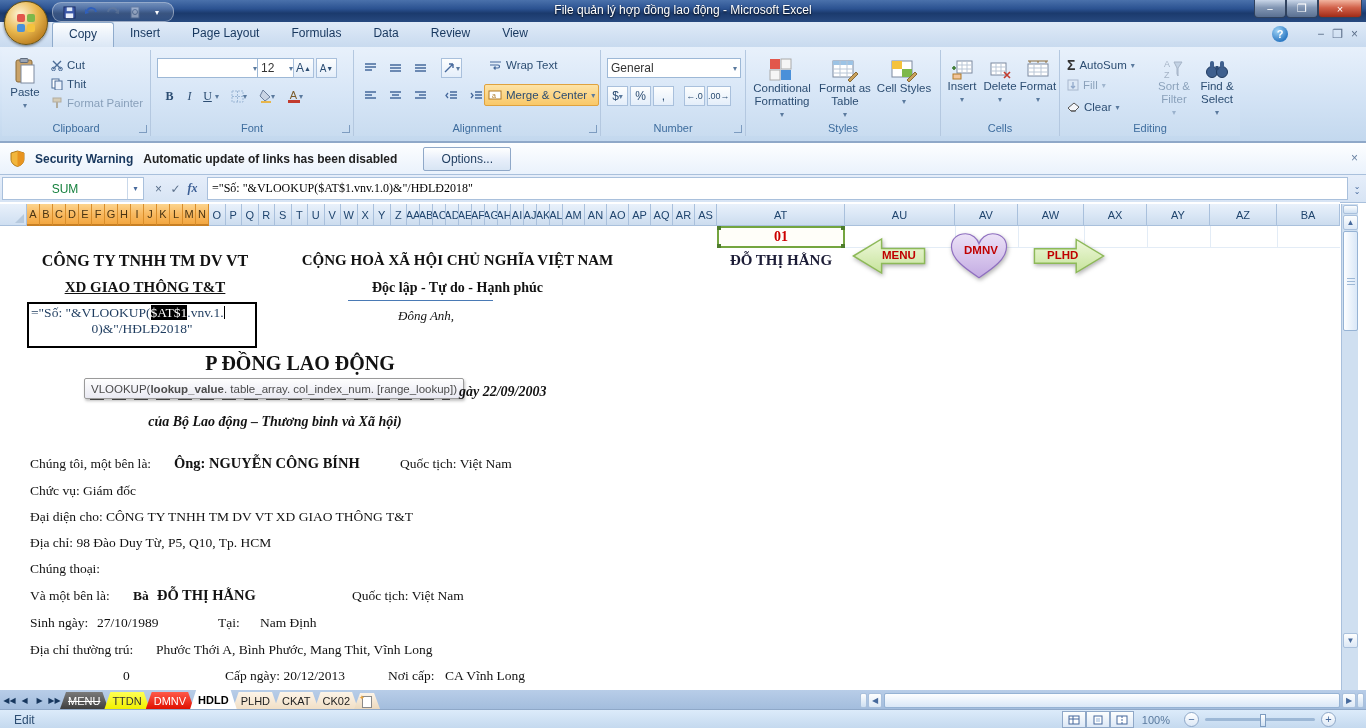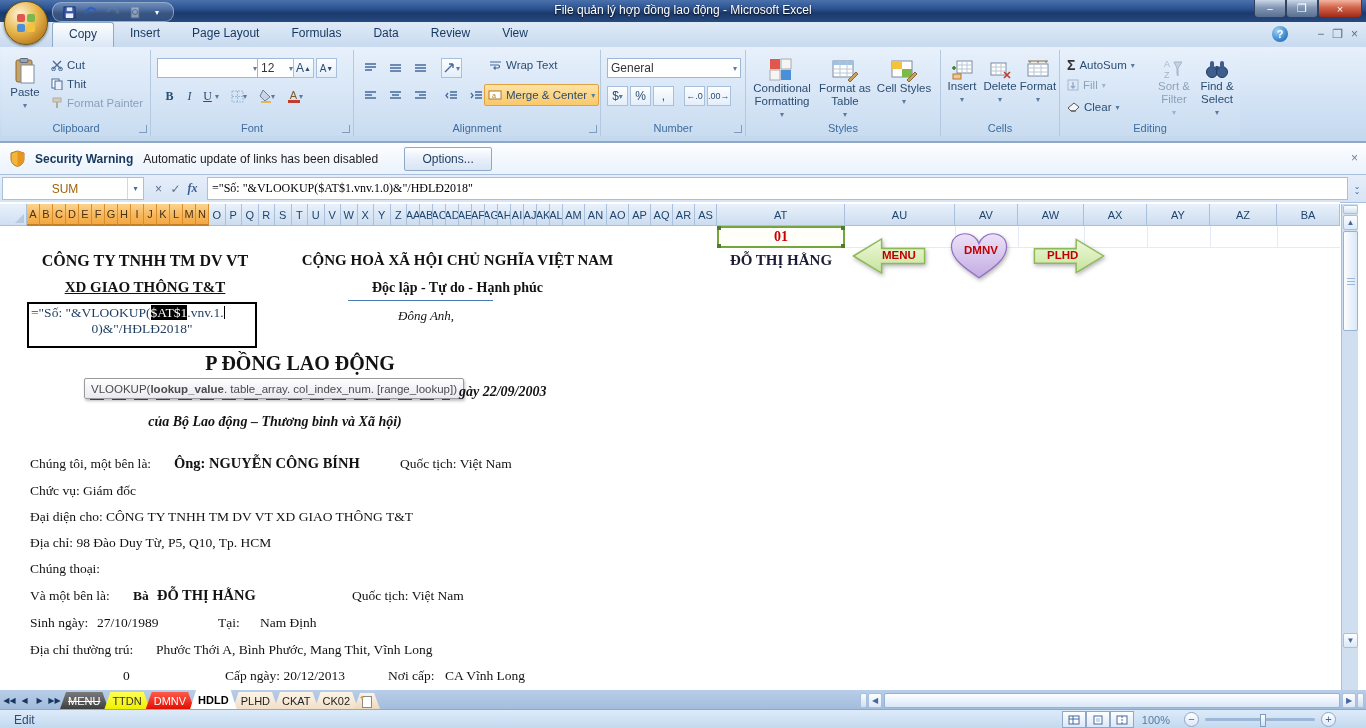--- a/index.html
+++ b/index.html
@@ -69,21 +69,21 @@
   #optionsbtn{width:86px;height:22px;border:1px solid #8fa8c8;border-radius:2px;
     background:linear-gradient(#fff,#e8effa 50%,#d8e5f4);display:flex;align-items:center;justify-content:center;
     color:#1e3c5f;margin-left:16px;}
   #secclose{position:absolute;right:8px;top:8px;color:#6b83a3;font-size:12px;}
 
   
   #fbar{left:0;top:175px;width:1366px;height:27px;background:linear-gradient(#e6eefa,#d7e4f4);
     border-bottom:1px solid #a9c0dc;display:flex;align-items:center;}
   #namebox{margin-left:2px;width:140px;height:21px;background:#fff;border:1px solid #a9c0dc;
     display:flex;align-items:center;}
-  #nameboxtext{flex:1;text-align:center;color:#a16207;font-size:12px;}
+  #nameboxtext{flex:1;text-align:center;color:#15803d;font-size:12px;}
   #nameboxdd{width:15px;height:100%;border-left:1px solid #c9d8ea;display:flex;align-items:center;justify-content:center;font-size:8px;color:#46699c;}
   .fbtn{width:17px;height:19px;display:flex;align-items:center;justify-content:center;color:#5a6f8a;font-size:12px;}
   #fxfield{margin-left:6px;flex:1;height:21px;background:#fff;border:1px solid #a9c0dc;
     display:flex;align-items:center;padding-left:4px;color:#000;}
   #fxexpand{width:18px;height:21px;display:flex;flex-direction:column;align-items:center;justify-content:center;color:#46699c;font-size:8px;line-height:5px;}
 
   
   #grid{left:0;top:202px;width:1340px;height:488px;background:#fff;}
   #headrow{position:absolute;left:0;top:2px;height:22px;width:1340px;display:flex;}
   #corner{width:27px;height:22px;background:linear-gradient(#e9f1fb,#cfdff1);border:1px solid #a9c0dc;border-left:none;border-top:none;box-sizing:border-box;position:relative;}
@@ -517,21 +517,21 @@
       <div class="rglabel">Editing</div>
     </div>
   </div>
 
   <div id="secbar" class="abs">
     <svg width="15" height="17" viewBox="0 0 15 17">
         <path d="M7.5 1 L14 3 V9 C14 13 11 15.5 7.5 16.5 C4 15.5 1 13 1 9 V3 Z" fill="#f2b63c" stroke="#b07a1a"></path>
         <path d="M7.5 1 L14 3 V9 C14 13 11 15.5 7.5 16.5 Z" fill="#e89420"></path>
       </svg>
     <span class="bold" style="color:#17375e;">Security Warning</span>
-    <span style="color:#222;">Automatic update of links has been disabled</span>
+    <span style="color:#222;font-weight:bold;">Automatic update of links has been disabled</span>
     <div id="optionsbtn">Options...</div>
     <span id="secclose">×</span>
   </div>
 
   <div id="fbar" class="abs">
     <div id="namebox">
       <span id="nameboxtext">SUM</span>
       <span id="nameboxdd">▾</span>
     </div>
     <span class="fbtn" style="margin-left:6px;">×</span>

